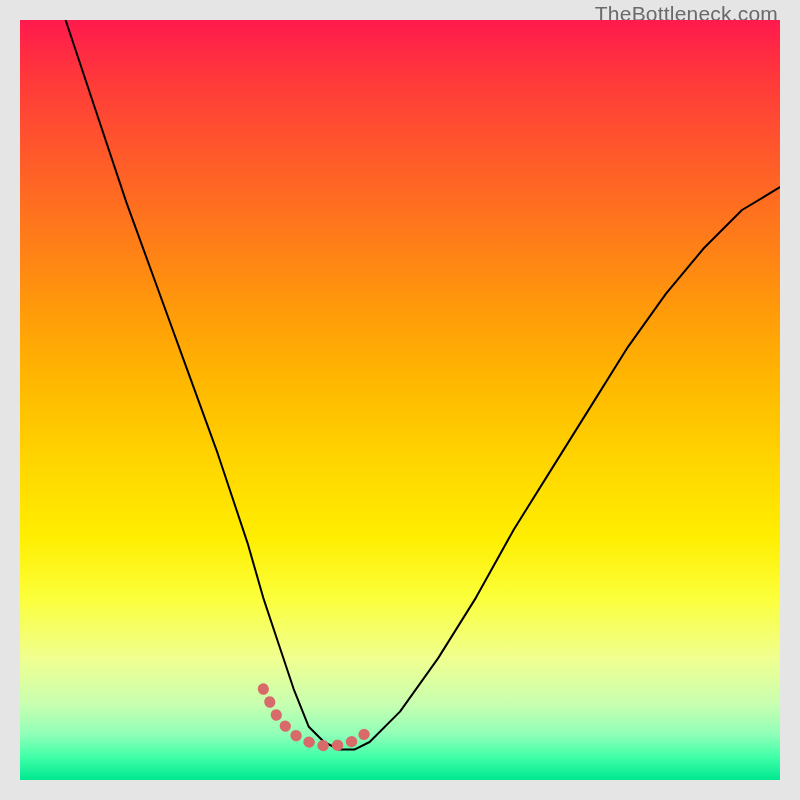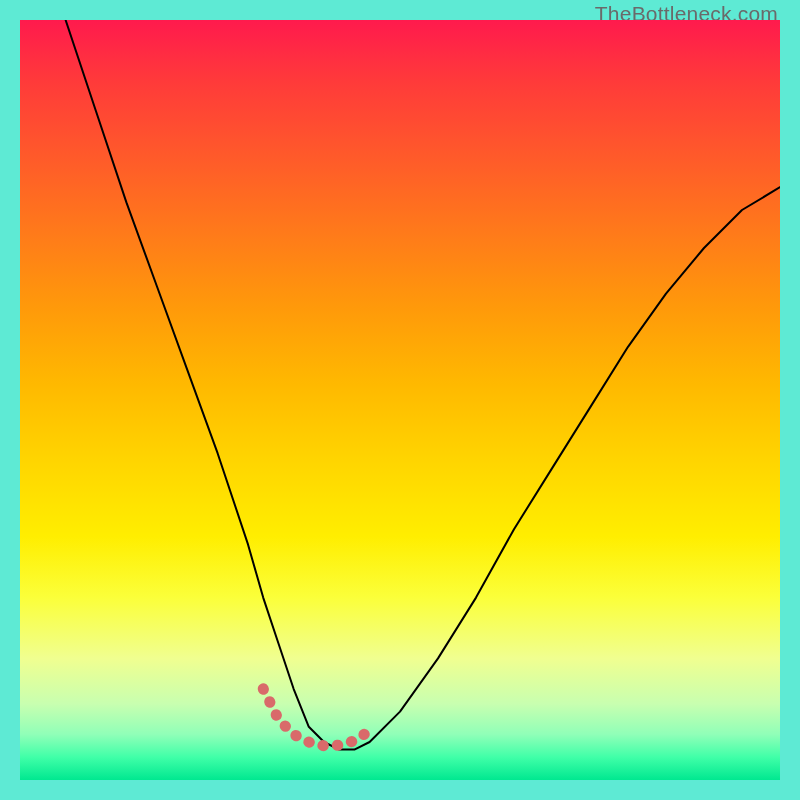--- a/index.html
+++ b/index.html
@@ -1,21 +1,21 @@
 <!DOCTYPE html>
 <html><head>
 <meta charset="utf-8">
 <style>
   * { margin: 0; padding: 0; box-sizing: border-box; }
   html, body { width: 800px; height: 800px; overflow: hidden; background: #000; }
   .frame {
     position: relative;
     width: 800px;
     height: 800px;
-    background: #5eead4;
+    background: #e5e5e5;
   }
   .plot-area {
     position: absolute;
     left: 20px;
     top: 20px;
     width: 760px;
     height: 760px;
     background: linear-gradient(to bottom,
       #ff1a4d 0%,
       #ff3a3a 8%,

